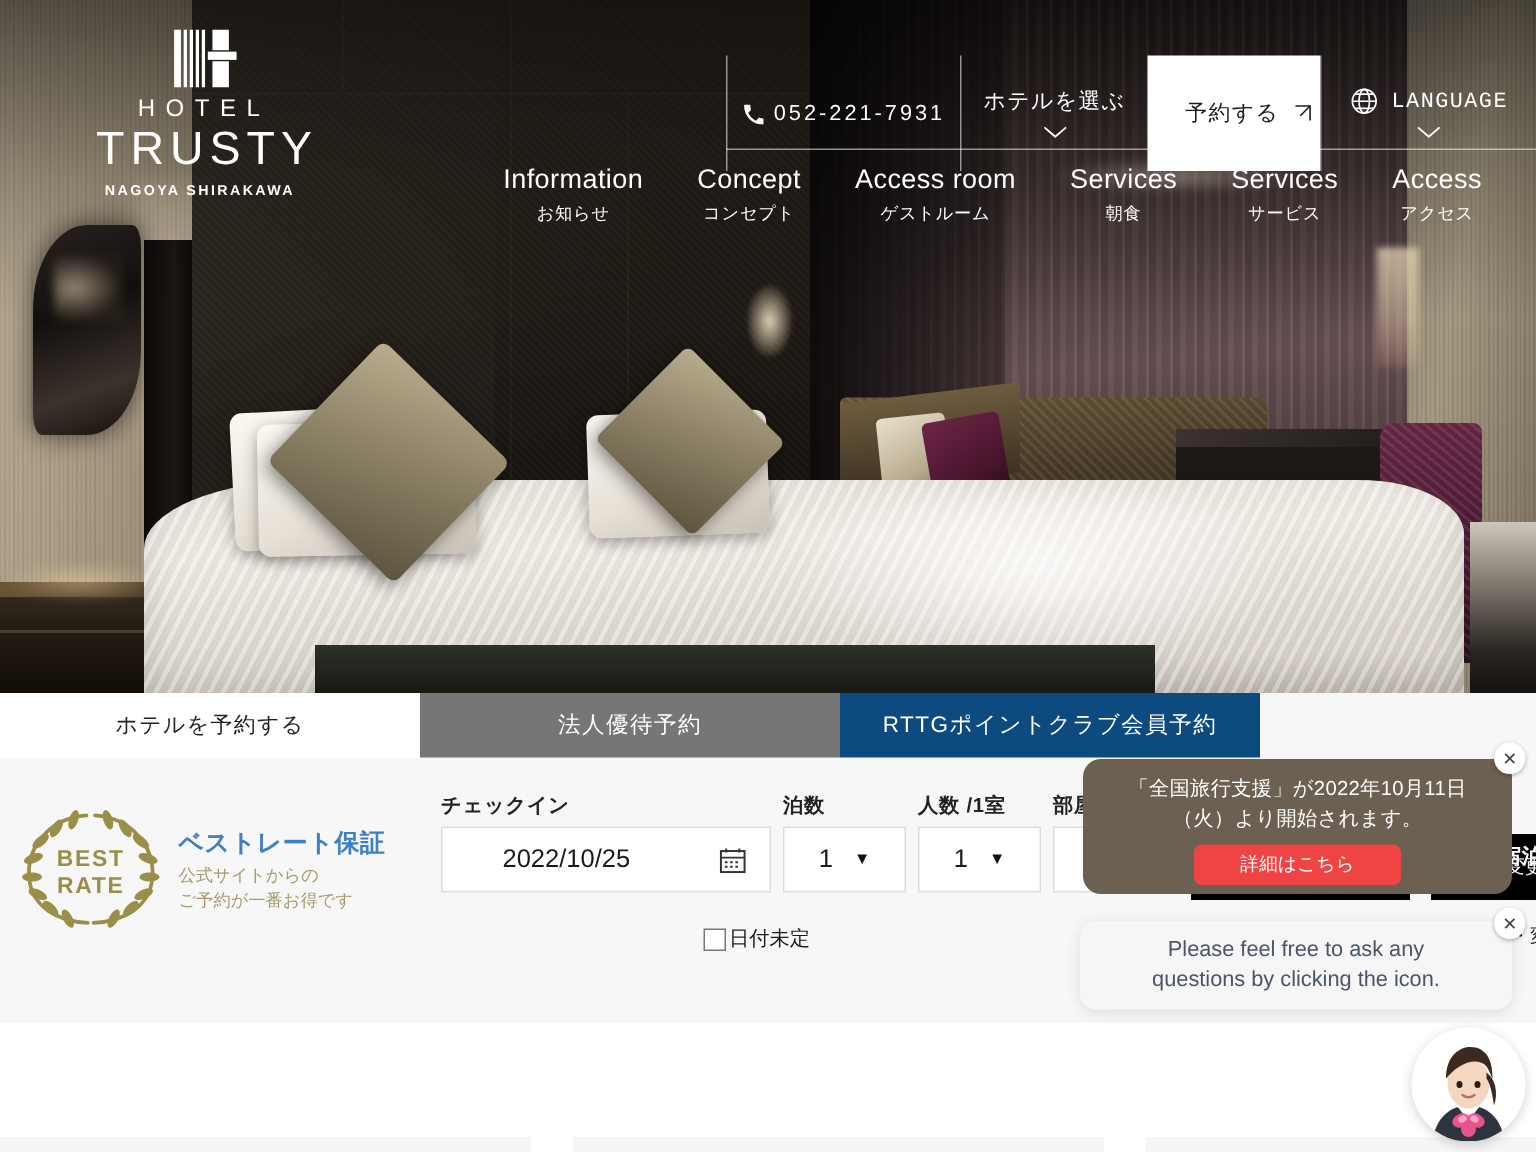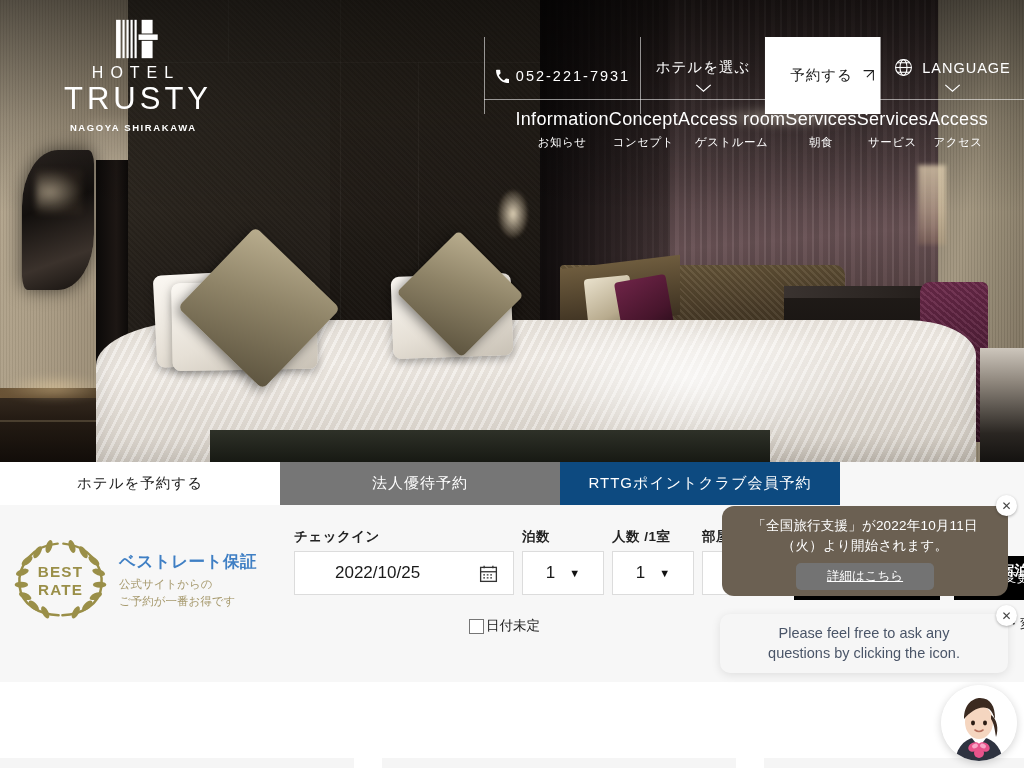--- a/index.html
+++ b/index.html
@@ -248,30 +248,30 @@
     color: #fff; font-size: 14px; height: 77px; position: relative;
     border-left: 1px solid rgba(255,255,255,0.55);
     cursor: pointer;
   }
   .util-tel { width: 156px; letter-spacing: 2px; font-size: 14.5px; }
   .util-tel .row { display: flex; align-items: center; gap: 7px; }
   .util-select { width: 125px; }
   .util-book {
     width: 115px; background: #ffffff; color: #1b1b1b; border-left: none; padding-left: 20px;
   }
-  .util-lang { width: 144px; }
+  .util-lang { width: 144px; font-family: Liberation Mono, monospace; }
   .util-label { display: flex; align-items: center; gap: 9px; font-size: 14.5px; letter-spacing: 1px;}
   .util-caret { margin-top: 7px; }
   .icon-svg { display: block; }
 
   
   #mainnav {
     position: absolute; left: 0; top: 108px; width: 1024px; z-index: 30;
     display: flex; justify-content: flex-end; align-items: flex-start;
-    padding-right: 36px; 
+    padding-right: 36px; gap: 36px;
   }
   .nav-item { text-align: center; color: #fff; cursor: pointer; }
   .nav-en { font-size: 18px; font-weight: 400; letter-spacing: 0.3px; line-height: 1.25; }
   .nav-ja { font-size: 11.5px; margin-top: 4px; letter-spacing: 0.5px; }
 
   
   #booking {
     position: absolute; left: 0; top: 462px; width: 1024px; height: 220px;
     background: #f7f7f7; z-index: 20;
   }
@@ -356,22 +356,22 @@
   #card3 { left: 764px; width: 260px; }
 
   
   #promo {
     position: absolute; left: 722px; top: 506px; width: 286px; height: 90px;
     background: #6b6052; border-radius: 12px; z-index: 40;
     padding: 10px 14px 0; text-align: center; color: #fff;
   }
   #promo .promo-text { font-size: 13.5px; line-height: 1.5; letter-spacing: 0.2px; }
   #promo .promo-btn {
-    display: inline-block; margin-top: 6px; background: #737373; color: #fff;
-    font-size: 12.5px; padding: 5px 31px; border-radius: 5px; cursor: pointer; text-decoration: underline;
+    display: inline-block; margin-top: 6px; background: #ef4444; color: #fff;
+    font-size: 12.5px; padding: 5px 31px; border-radius: 5px; cursor: pointer;
   }
   #promo-close, #chat-close {
     position: absolute; width: 21px; height: 21px; border-radius: 50%;
     background: #fff; color: #444; z-index: 45; cursor: pointer;
     display: flex; align-items: center; justify-content: center;
     font-size: 12px; line-height: 1; box-shadow: 0 1px 3px rgba(0,0,0,0.3);
   }
   #promo-close { left: 996px; top: 495px; }
   #chat-close  { left: 996px; top: 605px; }
 

